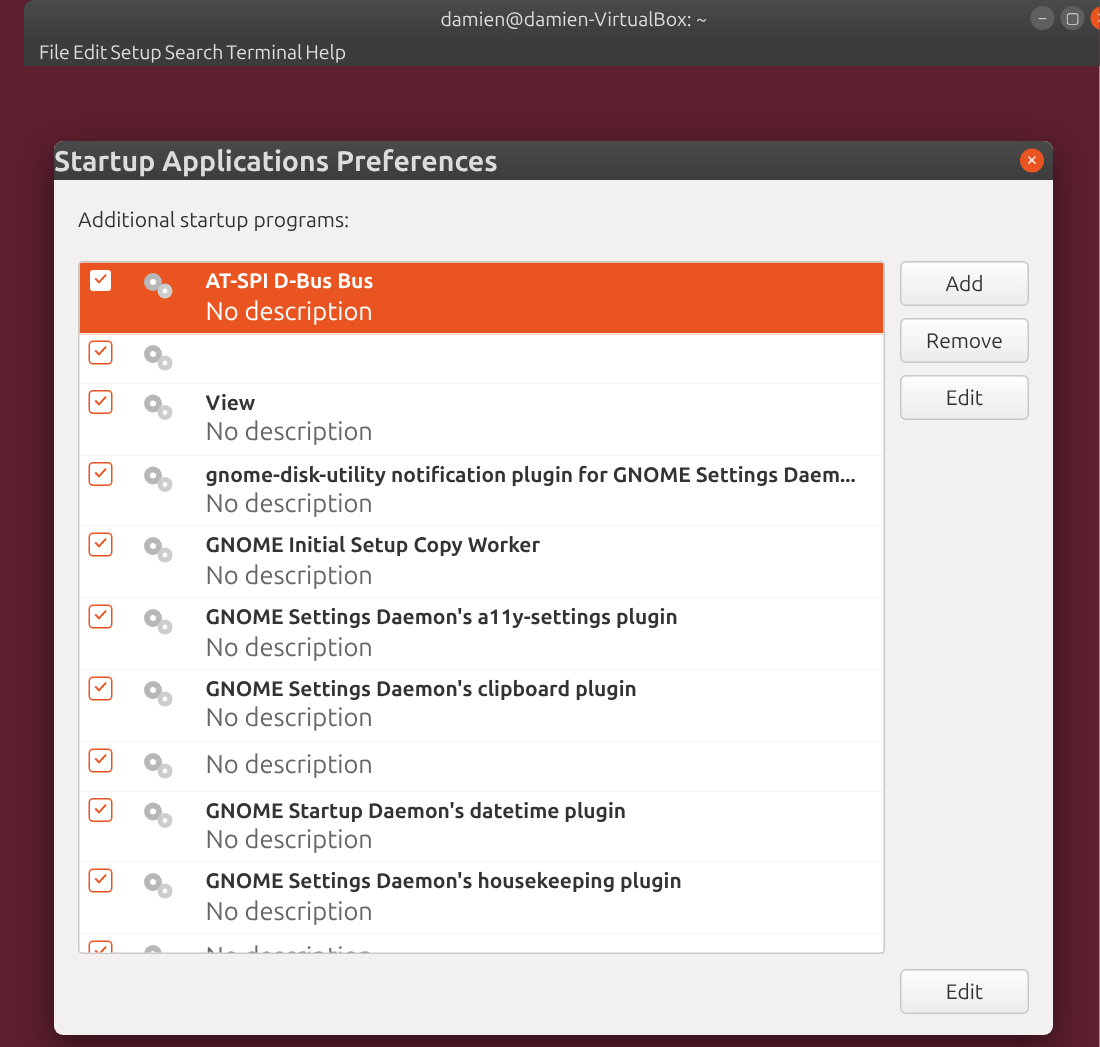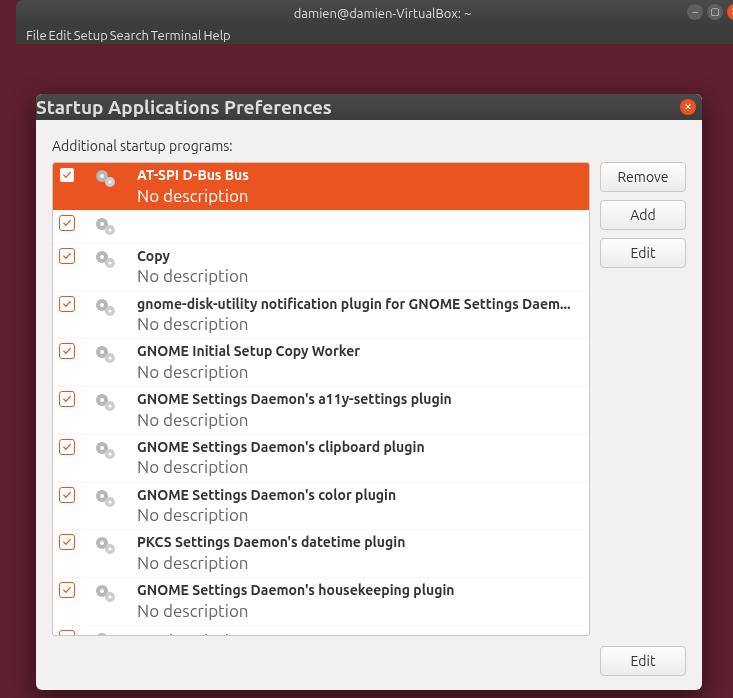--- a/index.html
+++ b/index.html
@@ -90,21 +90,21 @@
     background:#e95420;display:flex;align-items:center;justify-content:center;
   }
   .dlg-close::before{content:"✕";color:#fff;font-size:9px;line-height:1;}
   .dlg-body {
     flex:1;
     padding:18px 16px 0 16px;
     display:flex;flex-direction:column;
     gap:8px; overflow:hidden;
   }
   .heading {
-    color:#333;font-size:14px;margin-bottom:0;
+    color:#333;font-size:14px;margin-bottom:12px;
   }
   .content-row {
     flex:1;display:flex;gap:10px;overflow:hidden;
   }
   .list {
     flex:1;
     border:1px solid #c8c8c8;
     background:#fff;
     overflow:hidden;
     border-radius:3px;
@@ -219,21 +219,21 @@
                   <circle cx="8" cy="8" r="6"></circle>
                   <circle cx="16" cy="14" r="5" fill="#cdcdcd"></circle>
                 </g>
                 <g fill="#fff">
                   <circle cx="8" cy="8" r="2"></circle>
                   <circle cx="16" cy="14" r="1.6"></circle>
                 </g>
               </svg>
             </span>
             <div class="row-text">
-              <div class="name">Copy</div>
+              <div class="name">View</div>
               <div class="desc">No description</div>
             </div>
           </div>
           <div class="row">
             <span class="chk"></span>
             <span class="gears">
               <svg width="24" height="22" viewBox="0 0 24 22">
                 <g fill="#b7b7b7">
                   <circle cx="8" cy="8" r="6"></circle>
                   <circle cx="16" cy="14" r="5" fill="#cdcdcd"></circle>
@@ -314,40 +314,39 @@
                   <circle cx="8" cy="8" r="6"></circle>
                   <circle cx="16" cy="14" r="5" fill="#cdcdcd"></circle>
                 </g>
                 <g fill="#fff">
                   <circle cx="8" cy="8" r="2"></circle>
                   <circle cx="16" cy="14" r="1.6"></circle>
                 </g>
               </svg>
             </span>
             <div class="row-text">
-              <div class="name">GNOME Settings Daemon's color plugin</div>
-              <div class="desc">No description</div>
-            </div>
-          </div>
-          <div class="row">
-            <span class="chk"></span>
-            <span class="gears">
-              <svg width="24" height="22" viewBox="0 0 24 22">
-                <g fill="#b7b7b7">
-                  <circle cx="8" cy="8" r="6"></circle>
-                  <circle cx="16" cy="14" r="5" fill="#cdcdcd"></circle>
-                </g>
-                <g fill="#fff">
-                  <circle cx="8" cy="8" r="2"></circle>
-                  <circle cx="16" cy="14" r="1.6"></circle>
-                </g>
-              </svg>
-            </span>
-            <div class="row-text">
-              <div class="name">PKCS Settings Daemon's datetime plugin</div>
+              <div class="desc">No description</div>
+            </div>
+          </div>
+          <div class="row">
+            <span class="chk"></span>
+            <span class="gears">
+              <svg width="24" height="22" viewBox="0 0 24 22">
+                <g fill="#b7b7b7">
+                  <circle cx="8" cy="8" r="6"></circle>
+                  <circle cx="16" cy="14" r="5" fill="#cdcdcd"></circle>
+                </g>
+                <g fill="#fff">
+                  <circle cx="8" cy="8" r="2"></circle>
+                  <circle cx="16" cy="14" r="1.6"></circle>
+                </g>
+              </svg>
+            </span>
+            <div class="row-text">
+              <div class="name">GNOME Startup Daemon's datetime plugin</div>
               <div class="desc">No description</div>
             </div>
           </div>
           <div class="row">
             <span class="chk"></span>
             <span class="gears">
               <svg width="24" height="22" viewBox="0 0 24 22">
                 <g fill="#b7b7b7">
                   <circle cx="8" cy="8" r="6"></circle>
                   <circle cx="16" cy="14" r="5" fill="#cdcdcd"></circle>
@@ -376,22 +375,22 @@
                   <circle cx="16" cy="14" r="1.6"></circle>
                 </g>
               </svg>
             </span>
             <div class="row-text">
               <div class="desc">No description</div>
             </div>
           </div>
         </div>
       <div class="side-btns">
+        <button class="g">Add</button>
         <button class="g">Remove</button>
-        <button class="g">Add</button>
         <button class="g">Edit</button>
       </div>
     </div>
   </div>
   <div class="dlg-footer">
     <button class="g">Edit</button>
   </div>
 </div>
 
 </body></html>

